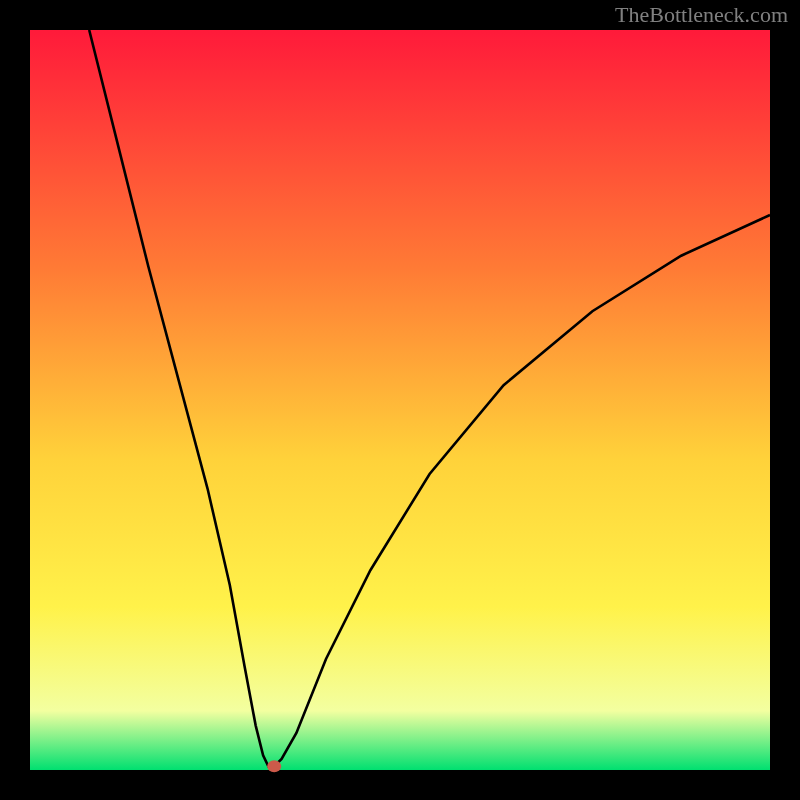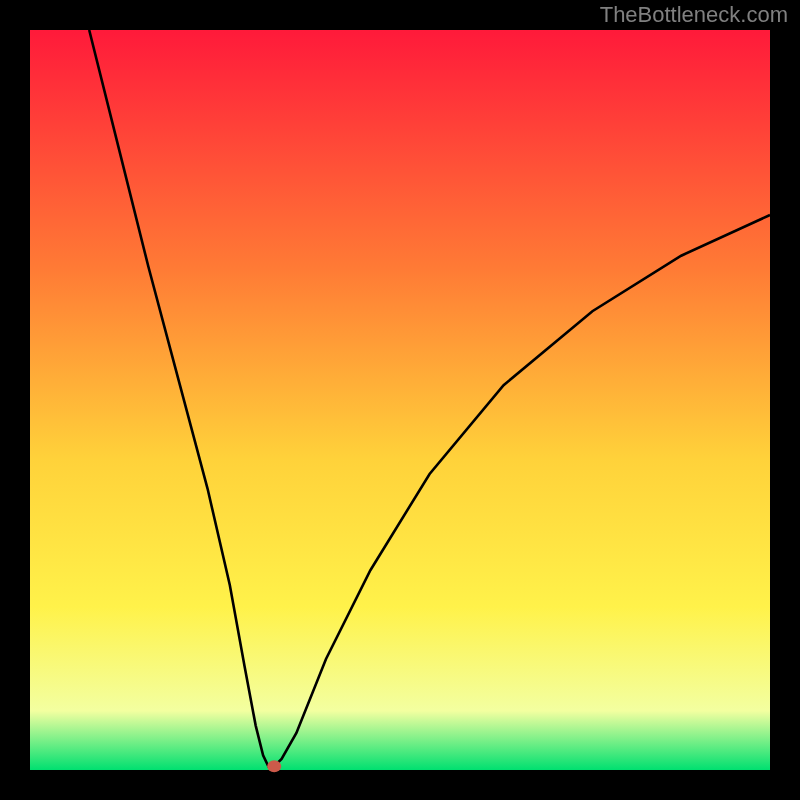--- a/index.html
+++ b/index.html
@@ -12,21 +12,21 @@
   }
   .container {
     position: relative;
     width: 800px;
     height: 800px;
   }
   .watermark {
     position: absolute;
     top: 2px;
     right: 12px;
-    font-family: Liberation Sans, sans-serif;
+    font-family: Liberation Serif, serif;
     font-size: 22px;
     color: #808080;
     z-index: 10;
   }
   svg {
     position: absolute;
     top: 0;
     left: 0;
   }
 </style>

